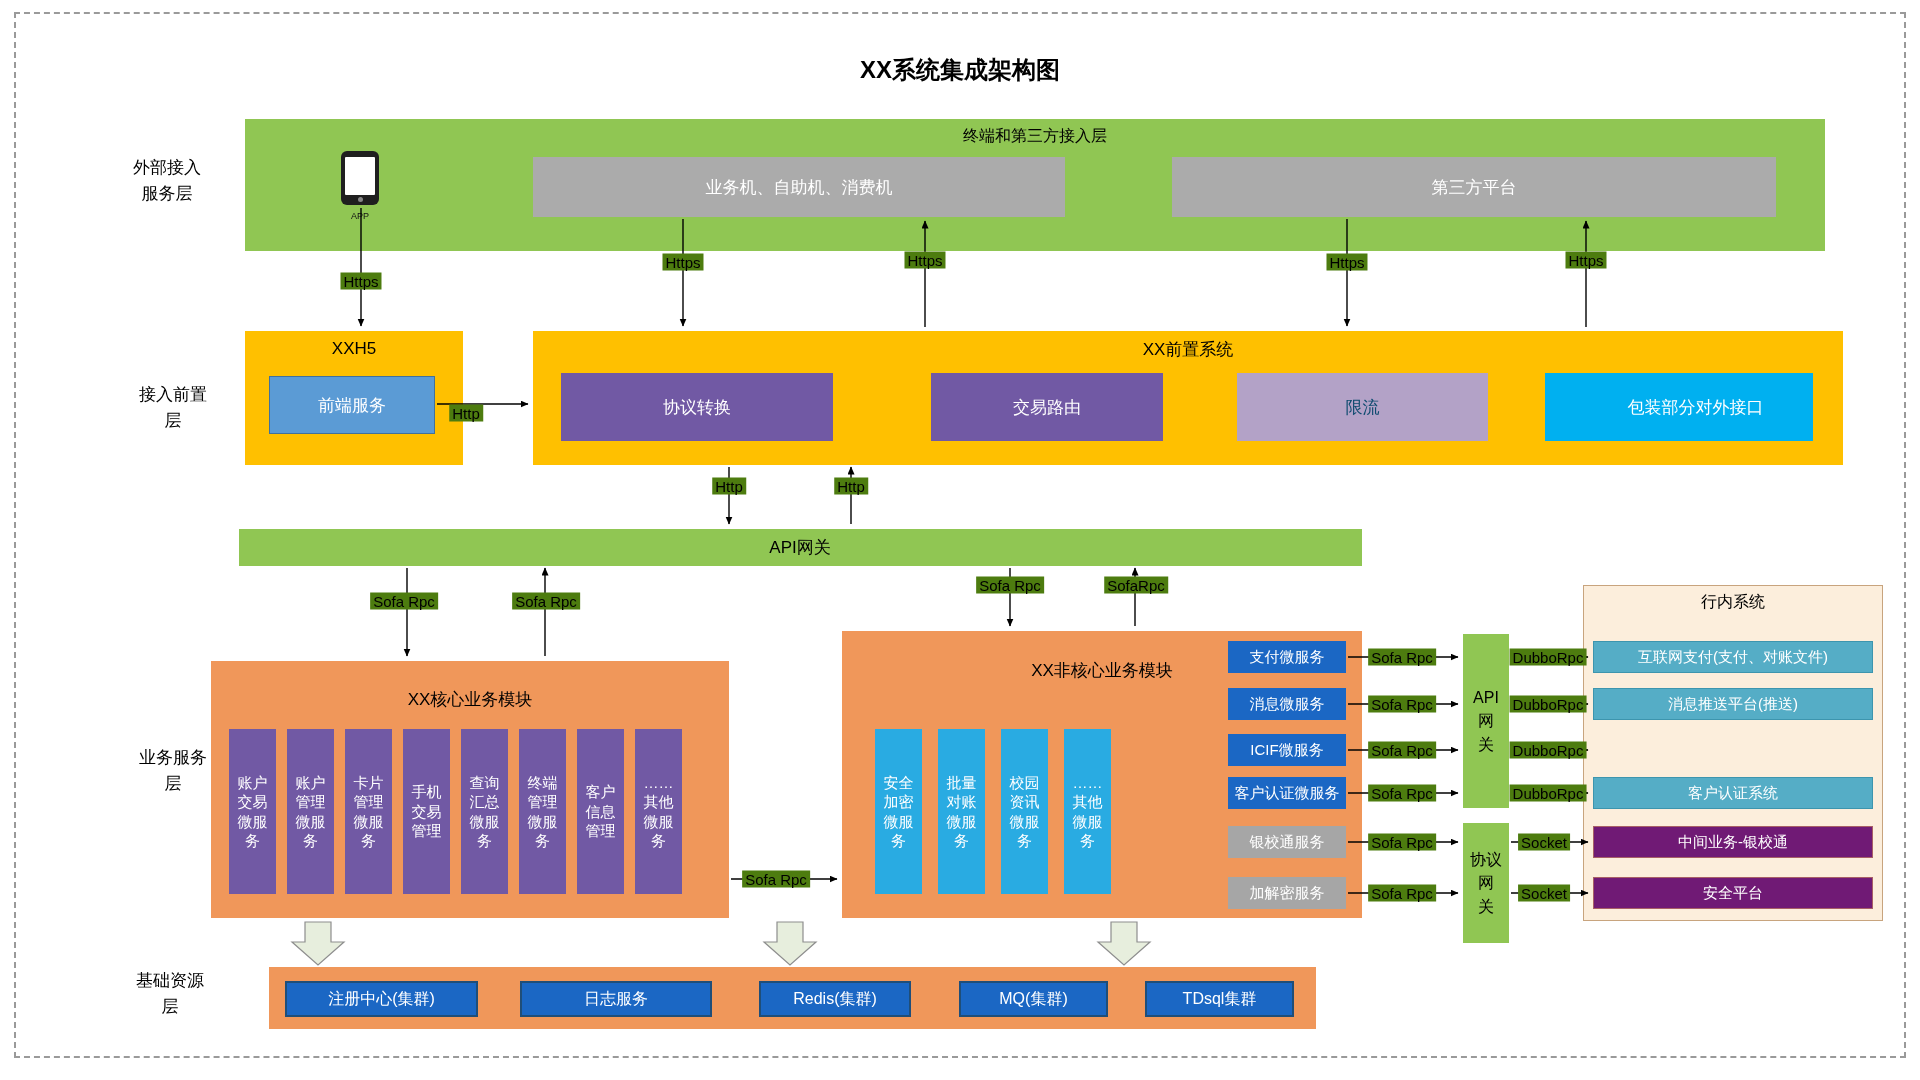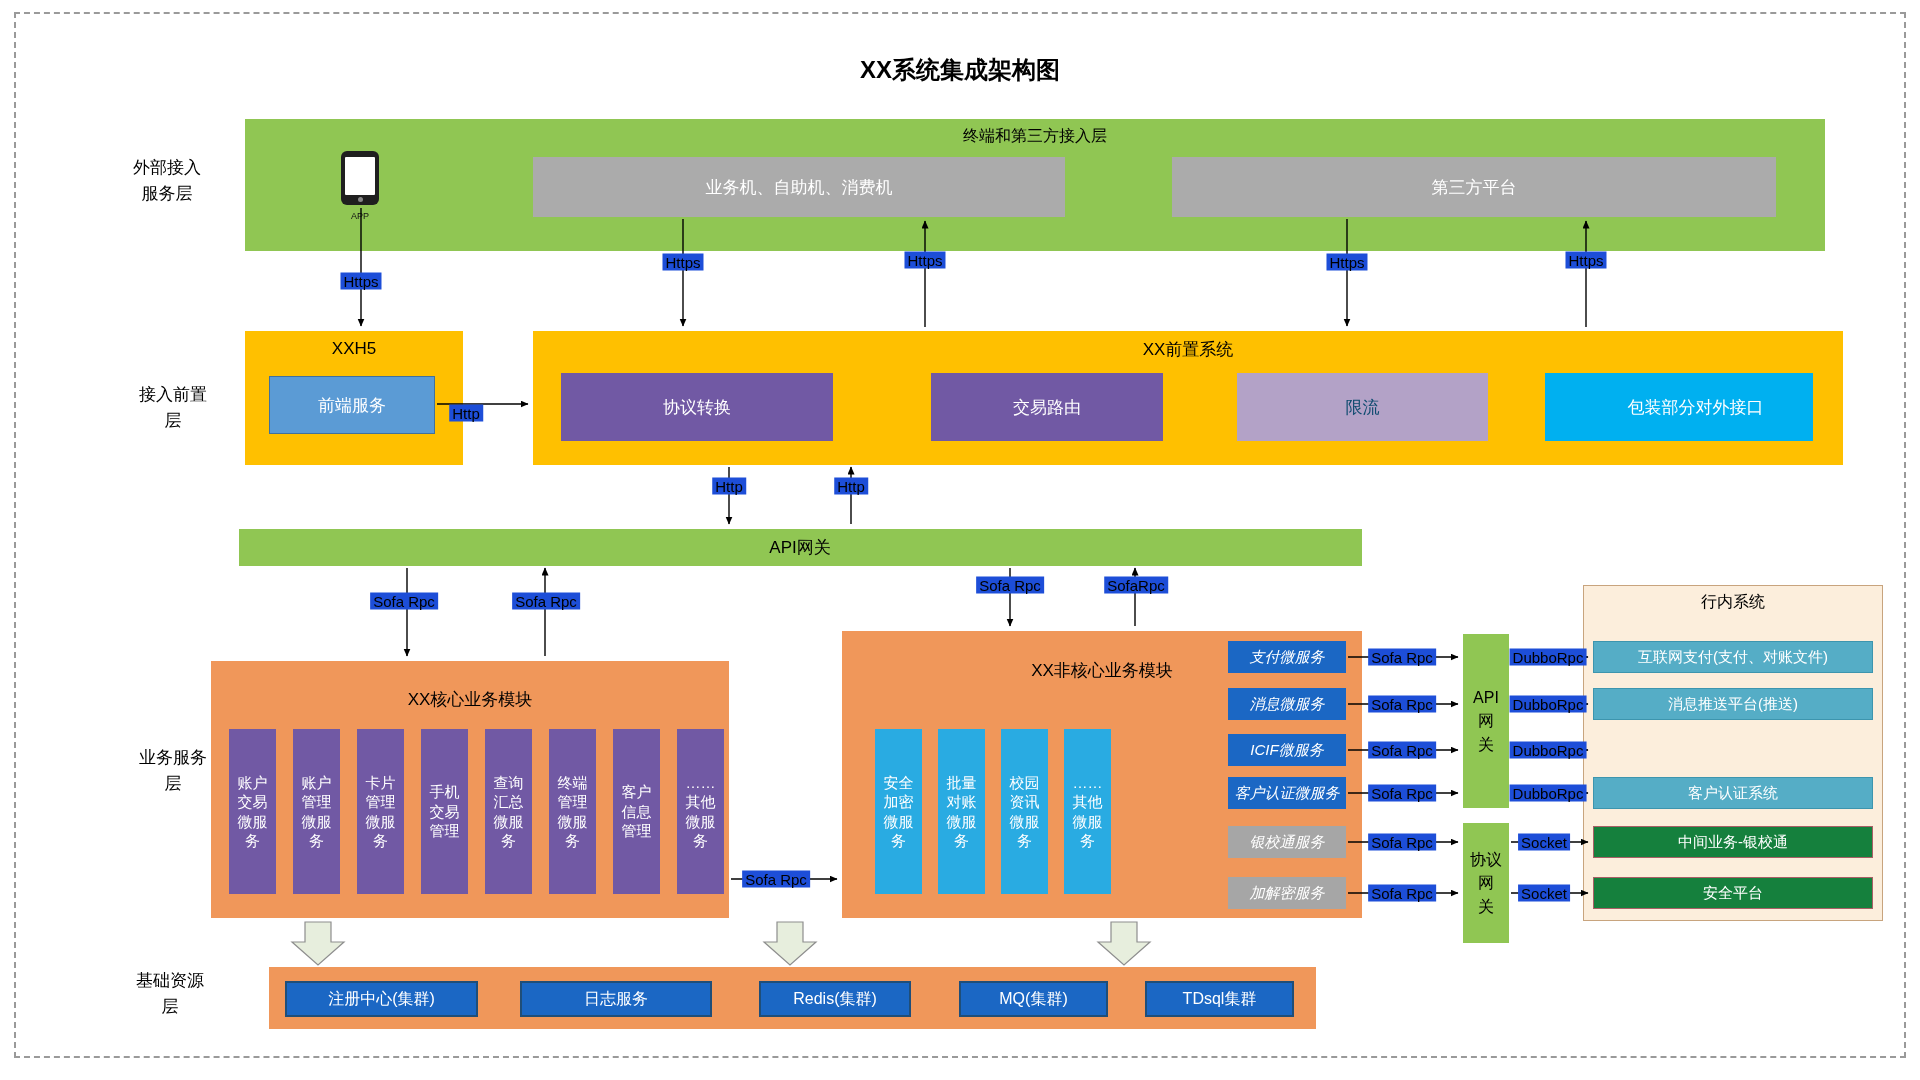--- a/index.html
+++ b/index.html
@@ -13,35 +13,35 @@
   .sect-title { font-size:17px; }
   .layer-label { position:absolute; transform:translate(-50%,-50%); white-space:pre-line; text-align:center; font-size:17px; line-height:1.5; }
   .green { background:#90C653; }
   .grayb { background:#ABABAB; color:#fff; font-size:17px; }
   .yellow { background:#FFC000; }
   .purple { background:#7159A4; color:#fff; font-size:17px; }
   .lpurple { background:#B3A2C7; color:#0c4a6e; font-size:17px; }
   .bcyan { background:#00B0F0; color:#fff; font-size:17px;padding-left:33px; }
   .salmon { background:#F0975A; }
   .fe-blue { background:#5B9BD5; border:1px solid #41719C; color:#fff; font-size:17px; }
-  .vwrap { position:absolute; display:flex; gap:17px; }
+  .vwrap { position:absolute; display:flex; gap:11px; }
   .vbox { width:47px; height:165px; display:flex; align-items:center; justify-content:center; text-align:center; font-size:15px; line-height:1.3; color:#fff; padding:4px 2px; word-break:break-all; }
   .vb-purple { background:#7159A4; }
   .vb-cyan { background:#29ABE2; }
-  .hserv { position:absolute; left:1228px; width:118px; height:32px; display:flex; align-items:center; justify-content:center; color:#fff; font-size:15px; white-space:nowrap;font-style:italic; }
+  .hserv { position:absolute; left:1228px; width:118px; height:32px; display:flex; align-items:center; justify-content:center; color:#fff; font-size:15px; white-space:nowrap; }
   .hs-blue { background:#1B67C4; }
   .hs-gray { background:#A6A6A6; }
   .gateway-v { position:absolute; left:1463px; width:46px; background:#90C653; display:flex; align-items:center; justify-content:center; text-align:center; font-size:16px; line-height:1.45; white-space:pre-line; }
   .internal-panel { position:absolute; left:1583px; top:585px; width:300px; height:336px; background:#FCEEDC; border:1px solid #C8A47E; }
   .int-item { position:absolute; left:1593px; width:280px; height:32px; display:flex; align-items:center; justify-content:center; color:#fff; font-size:15px; white-space:nowrap; }
   .it-teal { background:#55ADC6; border:1px solid #3D95AE; }
-  .it-red { background:#15803d; border:1px solid #A85F66; }
+  .it-red { background:#701a75; border:1px solid #A85F66; }
   .res-item { position:absolute; top:981px; height:36px; display:flex; align-items:center; justify-content:center; background:#1B67C4; border:2px solid #1F4E79; color:#fff; font-size:16px; white-space:nowrap; }
   .arrows { position:absolute; left:0; top:0; }
-  .edge-label { position:absolute; transform:translate(-50%,-50%); background:#1d4ed8; padding:0 3px; font-size:15px; white-space:nowrap; }
+  .edge-label { position:absolute; transform:translate(-50%,-50%); background:#4d7c0f; padding:0 3px; font-size:15px; white-space:nowrap; }
   .phone { position:absolute; left:341px; top:151px; width:38px; height:54px; background:#1f1f1f; border-radius:6px; padding:6px 4px 10px; }
   .phone-screen { width:100%; height:100%; background:#fff; border-radius:1px; }
   .phone-btn { position:absolute; left:50%; bottom:3px; width:5px; height:5px; margin-left:-2.5px; background:#888; border-radius:50%; }
   .app-label { font-size:9px; color:#111; }
 </style>
 </head>
 <body>
 
 <div class="canvas">
   <div class="frame"></div>

